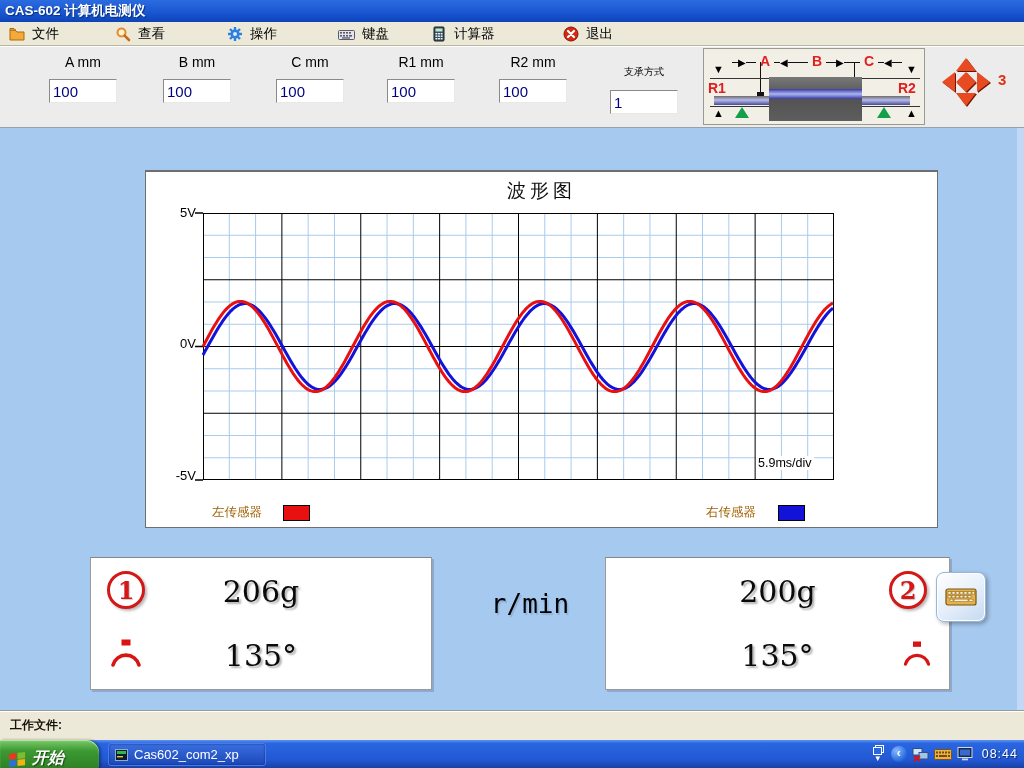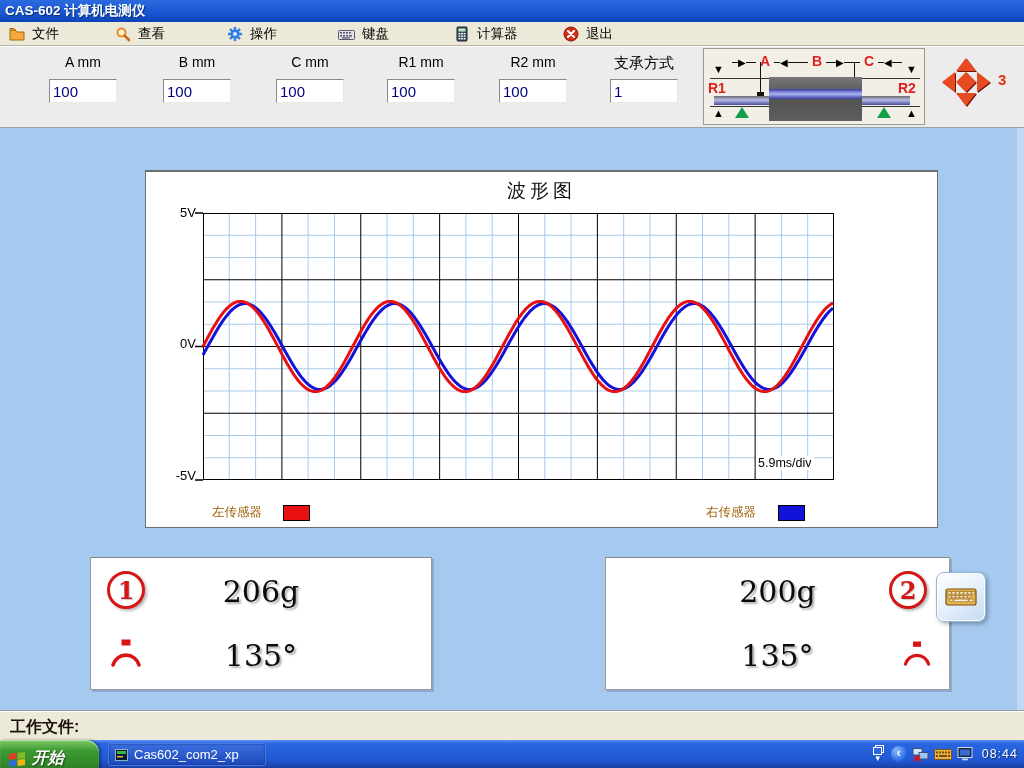--- a/index.html
+++ b/index.html
@@ -22,21 +22,21 @@
   
   .params { position:absolute; left:0; top:46px; width:1024px; height:82px;
     background:#ececec; border-top:1px solid #ffffff; border-bottom:1px solid #98a0a8; }
   .field { position:absolute; top:7px; width:90px; text-align:center; }
   .field .flabel { font-size:14px; color:#000; height:20px; }
   .pinput { display:block; margin:5px auto 0 auto; width:68px; height:24px;
     border:1px solid #8a8a8a; border-right-color:#e8e8e8; border-bottom-color:#e8e8e8;
     background:#fff; color:#000080; font-size:15px; font-family:"Liberation Sans","DejaVu Sans",sans-serif;
     padding:1px 3px; outline:none; }
   .f0{left:38px}.f1{left:152px}.f2{left:265px}.f3{left:376px}.f4{left:488px}.f5{left:599px}
-  .f5 .flabel{font-size:15px;}
+  .f5 .flabel{font-size:10px;margin-top:11px;}
 
   
   .rdiag { position:absolute; left:703px; top:48px; width:222px; height:77px;
     background:#f2f0e6; border:1px solid #9a9a90; }
   .rd-dimline { position:absolute; left:28px; top:13px; width:170px; height:1px; background:#111; }
   .rd-dimlbl { position:absolute; top:4px; font-size:14px; font-weight:bold; color:#e02020;
     background:#f2f0e6; padding:0 4px; line-height:16px; }
   .rd-arr { position:absolute; top:7px; font-size:10px; color:#000; background:#f2f0e6; line-height:13px; }
   .rd-vline { position:absolute; top:13px; width:1px; height:31px; background:#111; }
   .rd-nub { position:absolute; top:43px; width:7px; height:4px; background:#111; }
@@ -92,21 +92,21 @@
     font-family:"DejaVu Sans Mono","Liberation Mono",monospace; font-size:26px; color:#000;
     line-height:32px; text-shadow:1.5px 1.5px 1px #8fb2d8; }
   .kbbtn { position:absolute; left:936px; top:572px; width:50px; height:50px; border-radius:8px;
     background:linear-gradient(145deg,#ffffff 0%,#e4eefa 55%,#c4d9f0 100%);
     border:1px solid #96b6da; box-shadow:inset 0 0 0 1px #fff, 2px 2px 4px rgba(0,0,0,.3);
     display:flex; align-items:center; justify-content:center; cursor:pointer; }
 
   
   .statusbar { position:absolute; left:0; top:710px; width:1024px; height:30px;
     background:#ece9d8; border-top:1px solid #9a9a9a; box-shadow:inset 0 1px 0 #fff; }
-  .st-file { position:absolute; left:10px; top:6px; font-size:16px; font-weight:bold; color:#1a1208; }
+  .st-file { position:absolute; left:10px; top:6px; font-size:12px; font-weight:bold; color:#1a1208; }
   .st-status { position:absolute; left:0; top:5px; width:100%; text-align:center;
     font-size:17px; font-weight:bold; color:#9a0808; }
 
   
   .taskbar { position:absolute; left:0; top:740px; width:1024px; height:28px;
     background:linear-gradient(180deg,#5a93f5 0%,#2a66e0 12%,#2258d4 70%,#1941a5 100%); }
   .startbtn { position:absolute; left:0; top:0; width:99px; height:36px;
     border-radius:0 13px 13px 0;
     background:linear-gradient(180deg,#7ec96a 0%,#3c9a32 30%,#2e8024 80%,#246e1c 100%);
     box-shadow:inset 0 1px 1px #b8e8a8, 2px 0 3px rgba(0,0,0,.35);
@@ -182,21 +182,21 @@
             <rect x="2" y="8" width="2" height="1.6"></rect>
             <rect x="5" y="8" width="2" height="1.6"></rect>
             <rect x="8" y="8" width="2" height="1.6"></rect>
             <rect x="11" y="8" width="3" height="1.6"></rect>
             <rect x="4" y="10.3" width="8" height="1.3"></rect>
           </g>
         </svg>
       </span>
     <span>键盘</span>
   </div>
-  <div class="menu-item" style="left:447px">
+  <div class="menu-item" style="left:424px">
     <span class="mi-icon">
         <svg width="16" height="16" viewBox="0 0 16 16">
           <rect x="3" y="1" width="10" height="14" rx="1" fill="#38505e" stroke="#14222c"></rect>
           <rect x="4.5" y="2.5" width="7" height="3" fill="#bfe8c8"></rect>
           <g fill="#fff">
             <rect x="4.5" y="7" width="1.8" height="1.4"></rect>
             <rect x="7.1" y="7" width="1.8" height="1.4"></rect>
             <rect x="9.7" y="7" width="1.8" height="1.4"></rect>
             <rect x="4.5" y="9.5" width="1.8" height="1.4"></rect>
             <rect x="7.1" y="9.5" width="1.8" height="1.4"></rect>
@@ -348,20 +348,21 @@
     </div>
   <div class="bignum" style="top:16px">206g</div>
   <svg class="wicon" style="left:17px;top:80px" viewBox="0 0 36 30">
     <path d="M5 27 A13.5 13.5 0 0 1 31 27" fill="none" stroke="#d81414" stroke-width="3.6" stroke-linecap="round"></path>
     <rect x="13.5" y="1.5" width="9" height="6" fill="#d81414"></rect>
   </svg>
   <div class="bignum" style="top:80px">135°</div>
 </div>
 
 <div class="speed">
+  <div>r/min</div>
 </div>
 
 <div class="ropanel rightp">
   <div class="bignum" style="top:16px">200g</div>
   <div class="circnum" style="right:22px;top:13px">
       <span>2</span>
     </div>
   <div class="bignum" style="top:80px">135°</div>
   <svg class="wicon" style="right:16px;top:82px;width:32px;height:27px" viewBox="0 0 36 30">
     <path d="M5 27 A13.5 13.5 0 0 1 31 27" fill="none" stroke="#d81414" stroke-width="3.6" stroke-linecap="round"></path>

